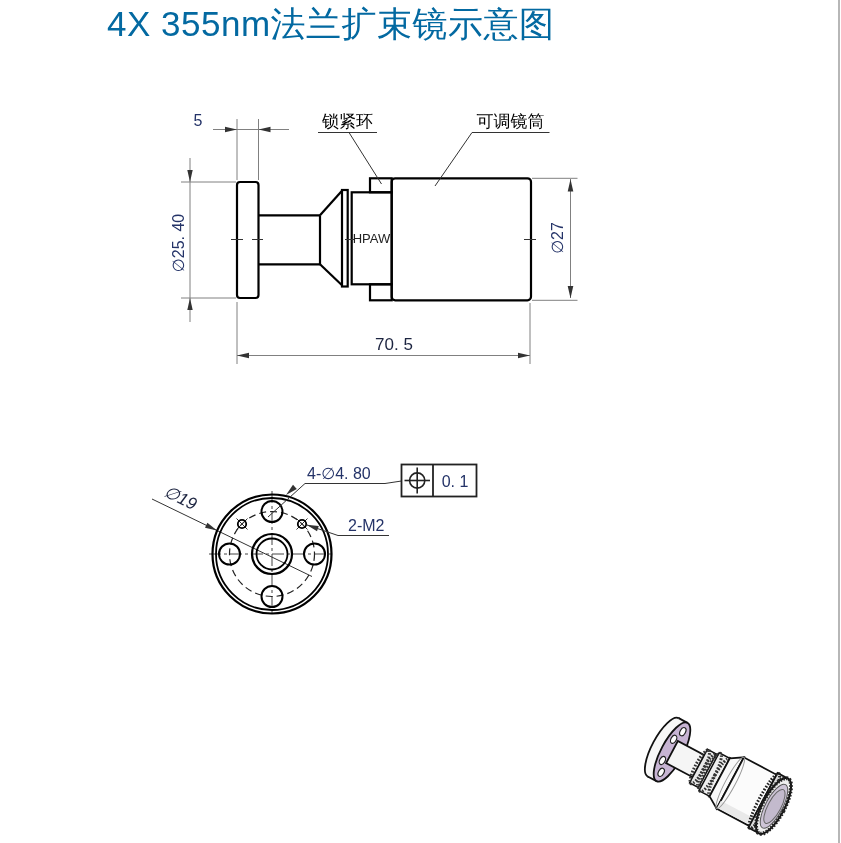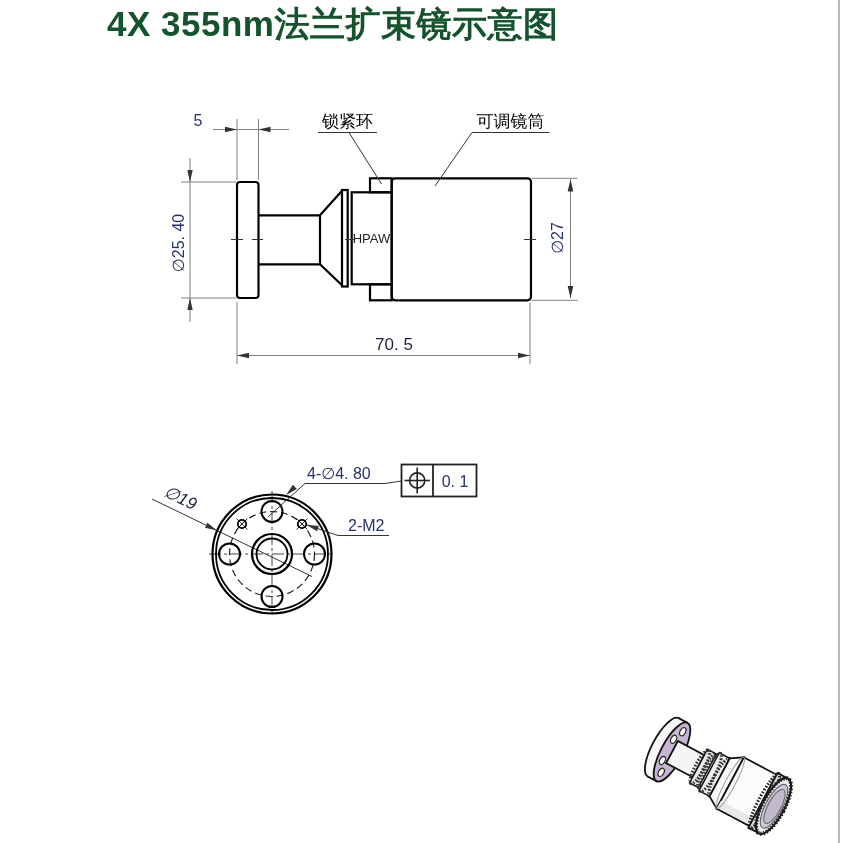--- a/index.html
+++ b/index.html
@@ -2,21 +2,21 @@
 <html><head>
 <meta charset="utf-8">
 <style>
   html,body{margin:0;padding:0;}
   body{
     width:841px;height:843px;position:relative;background:#ffffff;
     font-family:"Liberation Sans", sans-serif;overflow:hidden;
   }
   .page-title{
     position:absolute;left:107px;top:1px;
-    font-size:35px;font-weight:700;color:#14532d;letter-spacing:0.5px;
+    font-size:35px;font-weight:400;color:#0369a1;letter-spacing:0.5px;
     white-space:nowrap;
   }
   .page-edge{
     position:absolute;top:0;right:1px;width:2px;height:843px;background:#b7b7b7;
   }
   svg text{font-family:"Liberation Sans", sans-serif;}
   .dimtxt{fill:#243368;font-size:16px;}
   .dimtxt-big{fill:#1c2440;font-size:17px;}
   .cjk{fill:#000;font-size:17px;}
   .objline{stroke:#000;stroke-width:2.2;fill:none;}

